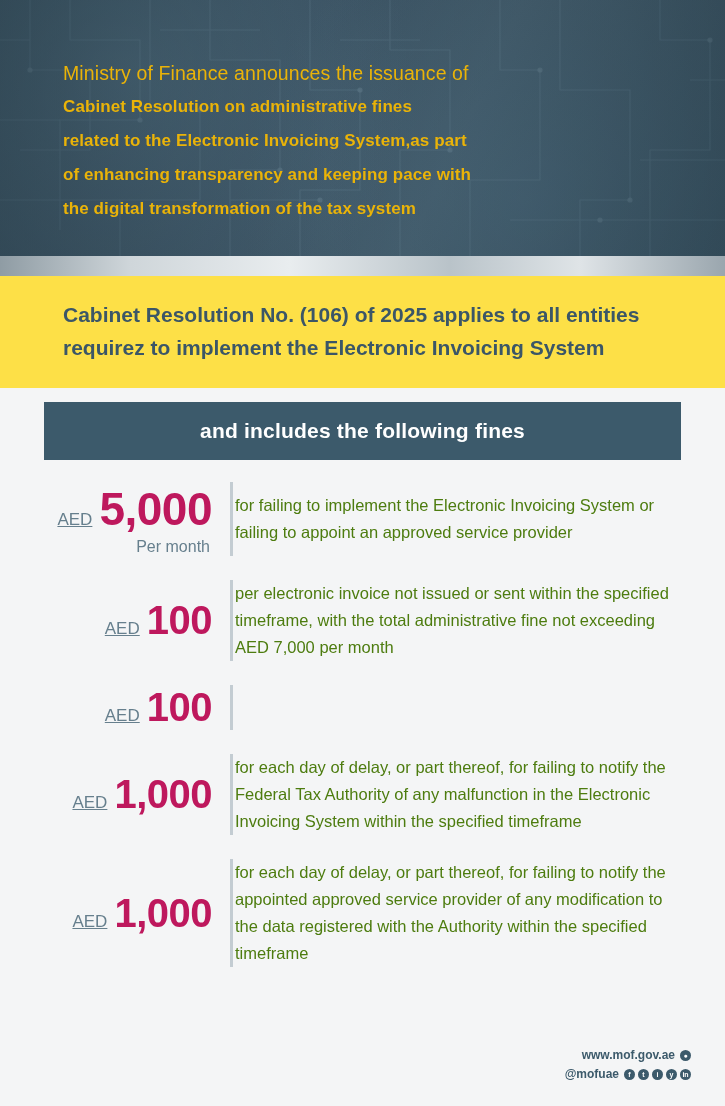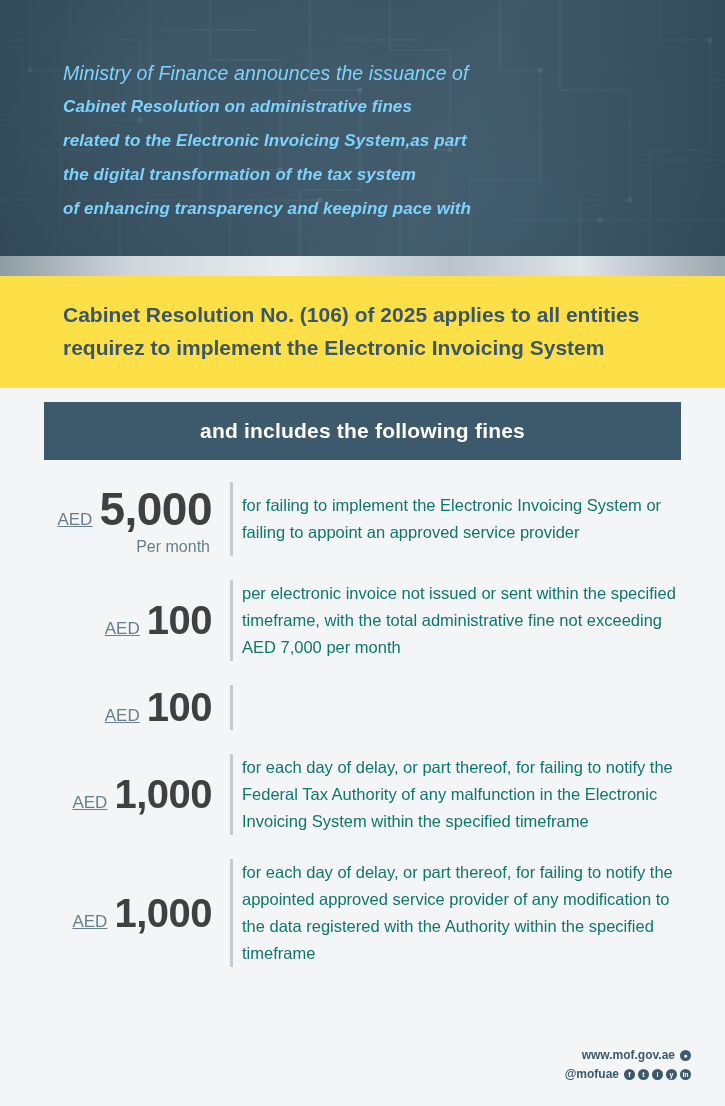--- a/index.html
+++ b/index.html
@@ -42,22 +42,21 @@
   .header-overlay {
     position: absolute;
     inset: 0;
     background: linear-gradient(90deg, rgba(45,66,79,0.55) 0%, rgba(45,66,79,0.20) 45%, rgba(45,66,79,0.45) 100%);
   }
   .header-text {
     position: absolute;
     left: 63px;
     right: 28px;
     top: 56px;
-    color: #7dd3fc;
-    font-style: italic;
+    color: #eab308;
   }
   .header-line {
     font-size: 19.5px;
     line-height: 34px;
     font-weight: 400;
     letter-spacing: 0.1px;
   }
   .header-line.bold {
     font-weight: 700;
     font-size: 17px;
@@ -122,42 +121,42 @@
   }
   .aed {
     font-size: 17px;
     font-weight: 400;
     color: #667f8d;
     text-decoration: underline;
   }
   .value {
     font-size: 40px;
     font-weight: 700;
-    color: #404040;
+    color: #be185d;
     letter-spacing: -0.5px;
   }
   .value.big {
     font-size: 46px;
   }
   .per-month {
     margin-top: 2px;
     font-size: 16px;
     color: #667f8d;
     text-align: right;
     padding-right: 2px;
   }
   .divider {
     width: 3px;
     align-self: stretch;
     background: #c3ccd2;
     flex: 0 0 3px;
   }
   .fine-desc {
-    padding-left: 9px;
-    color: #0f766e;
+    padding-left: 2px;
+    color: #4d7c0f;
     font-size: 16.5px;
     line-height: 27px;
     flex: 1;
   }
 
   
   .footer {
     position: absolute;
     right: 34px;
     bottom: 20px;
@@ -226,22 +225,22 @@
           <circle cx="30" cy="70" r="2.6"></circle>
         <circle cx="320" cy="200" r="2.6"></circle>
           <circle cx="600" cy="220" r="2.6"></circle>
       </g>
     </svg>
     <div class="header-overlay"></div>
     <div class="header-text">
       <div class="header-line">Ministry of Finance announces the issuance of</div>
       <div class="header-line bold">Cabinet Resolution on administrative fines</div>
       <div class="header-line bold">related to the Electronic Invoicing System,as part</div>
+      <div class="header-line bold">of enhancing transparency and keeping pace with</div>
       <div class="header-line bold">the digital transformation of the tax system</div>
-      <div class="header-line bold">of enhancing transparency and keeping pace with</div>
     </div>
   </div>
 
   <div class="silver-bar"></div>
 
   <div class="intro">
     <div class="intro-text">Cabinet Resolution No. (106) of 2025 applies to all entities requirez to implement the Electronic Invoicing System</div>
   </div>
 
   <div class="body-wrap">

